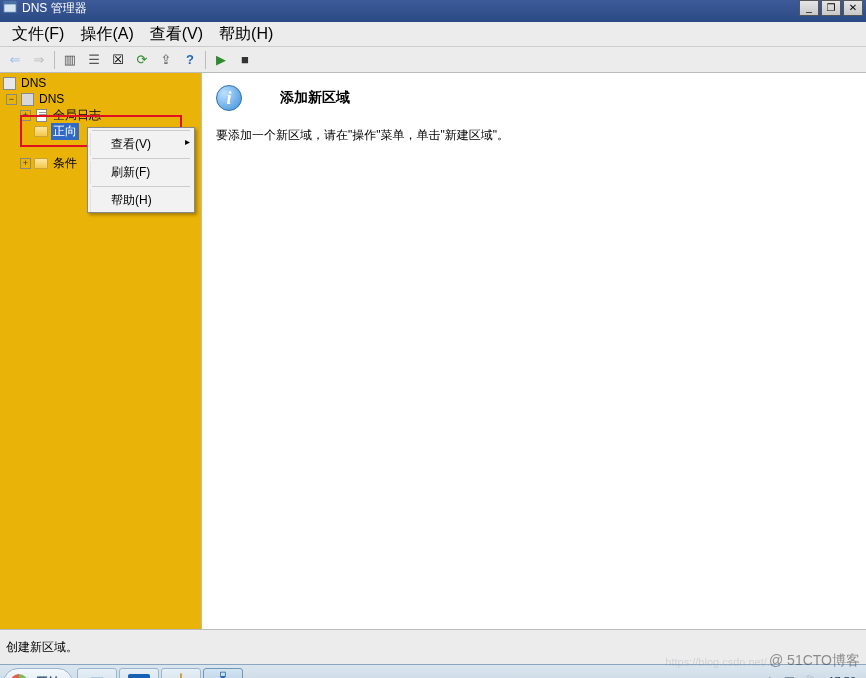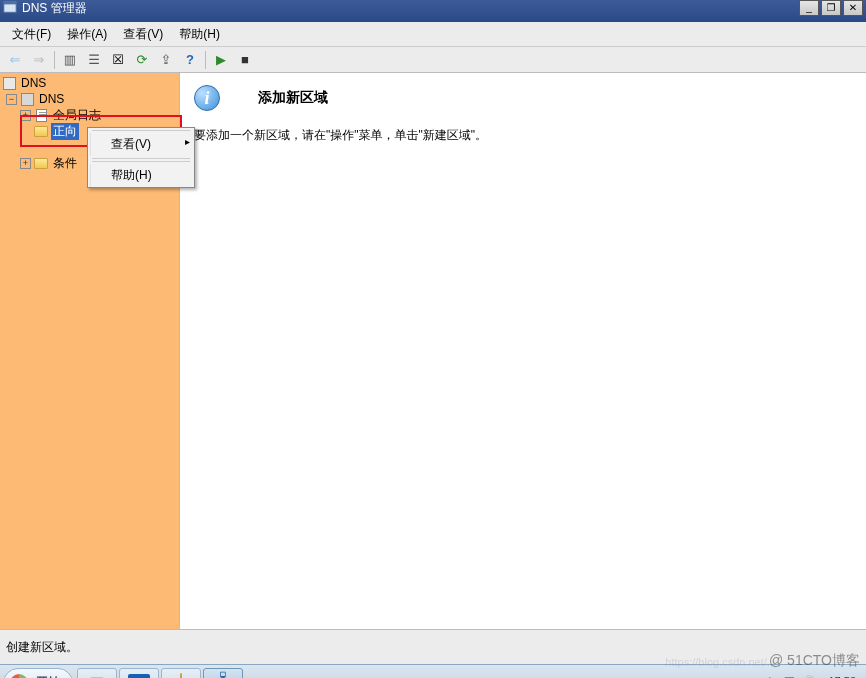--- a/index.html
+++ b/index.html
@@ -23,21 +23,21 @@
     font-size: 10px; line-height: 14px; text-align: center;
     color: #000;
   }
 
   
   .menubar {
     height: 20px;
     background: #ececec;
     border-bottom: 1px solid #ccc;
     display: flex; align-items: center;
-    font-size: 12px;
+    font-size: 16px;
     padding: 12px 4px;
   }
   .menubar .menuitem { padding: 2px 8px; }
 
   
   .toolbar {
     height: 26px;
     background: #ececec;
     border-bottom: 1px solid #bbb;
     display: flex; align-items: center;
@@ -52,23 +52,23 @@
   .toolbar .sep { width: 1px; height: 18px; background: #bbb; margin: 0 2px; }
   .toolbar .disabled { color: #bbb; }
 
   
   .body-split {
     display: flex;
     height: 556px;
     background: #fff;
   }
   .tree-pane {
-    width: 180px;
+    width: 202px;
     border-right: 1px solid #bbb;
-    background: #fdba74;
+    background: #eab308;
     font-size: 12px;
     padding: 2px 0 0 2px;
     position: relative;
   }
   .tree-row { display: flex; align-items: center; height: 16px; white-space: nowrap; }
   .tree-indent { display: inline-block; }
   .expander { width: 11px; height: 11px; border: 1px solid #888; font-size: 9px; line-height: 9px; text-align: center; margin-right: 3px; color:#333;}
   .icon-sm { width: 14px; height: 13px; margin-right: 3px; display:inline-flex; align-items:center; justify-content:center;}
   .folder-icon { background: linear-gradient(to bottom,#ffe79c,#f2c94c); border:1px solid #caa23a; border-radius:1px; width:14px; height:11px; }
   .dns-icon { background:#e8e8e8; border:1px solid #888; width:13px; height:13px; }
@@ -292,20 +292,23 @@
 
     <div class="red-box" style="left:20px; top:42px; width:162px; height:32px;"></div>
 
     <div class="context-menu">
       <div class="cm-sep"></div>
       <div class="cm-item">
         <span>查看(V)</span>
         <span class="cm-arrow">▸</span>
       </div>
       <div class="cm-sep"></div>
+      <div class="cm-item">
+        <span>刷新(F)</span>
+      </div>
       <div class="cm-sep"></div>
       <div class="cm-item">
         <span>帮助(H)</span>
       </div>
     </div>
   </div>
 
   <div class="content-pane">
     <div class="content-header">
       <div class="info-icon">i</div>

